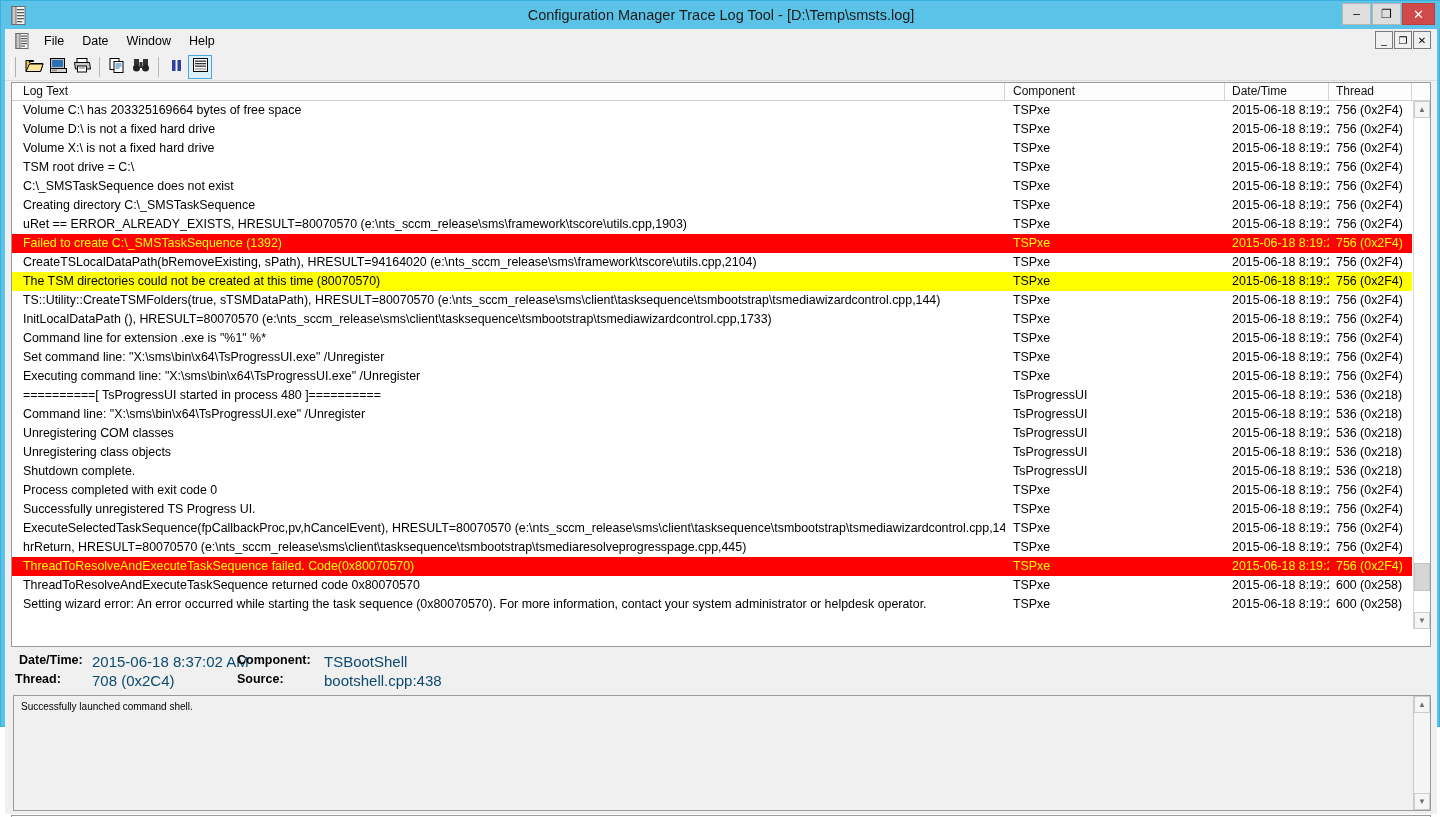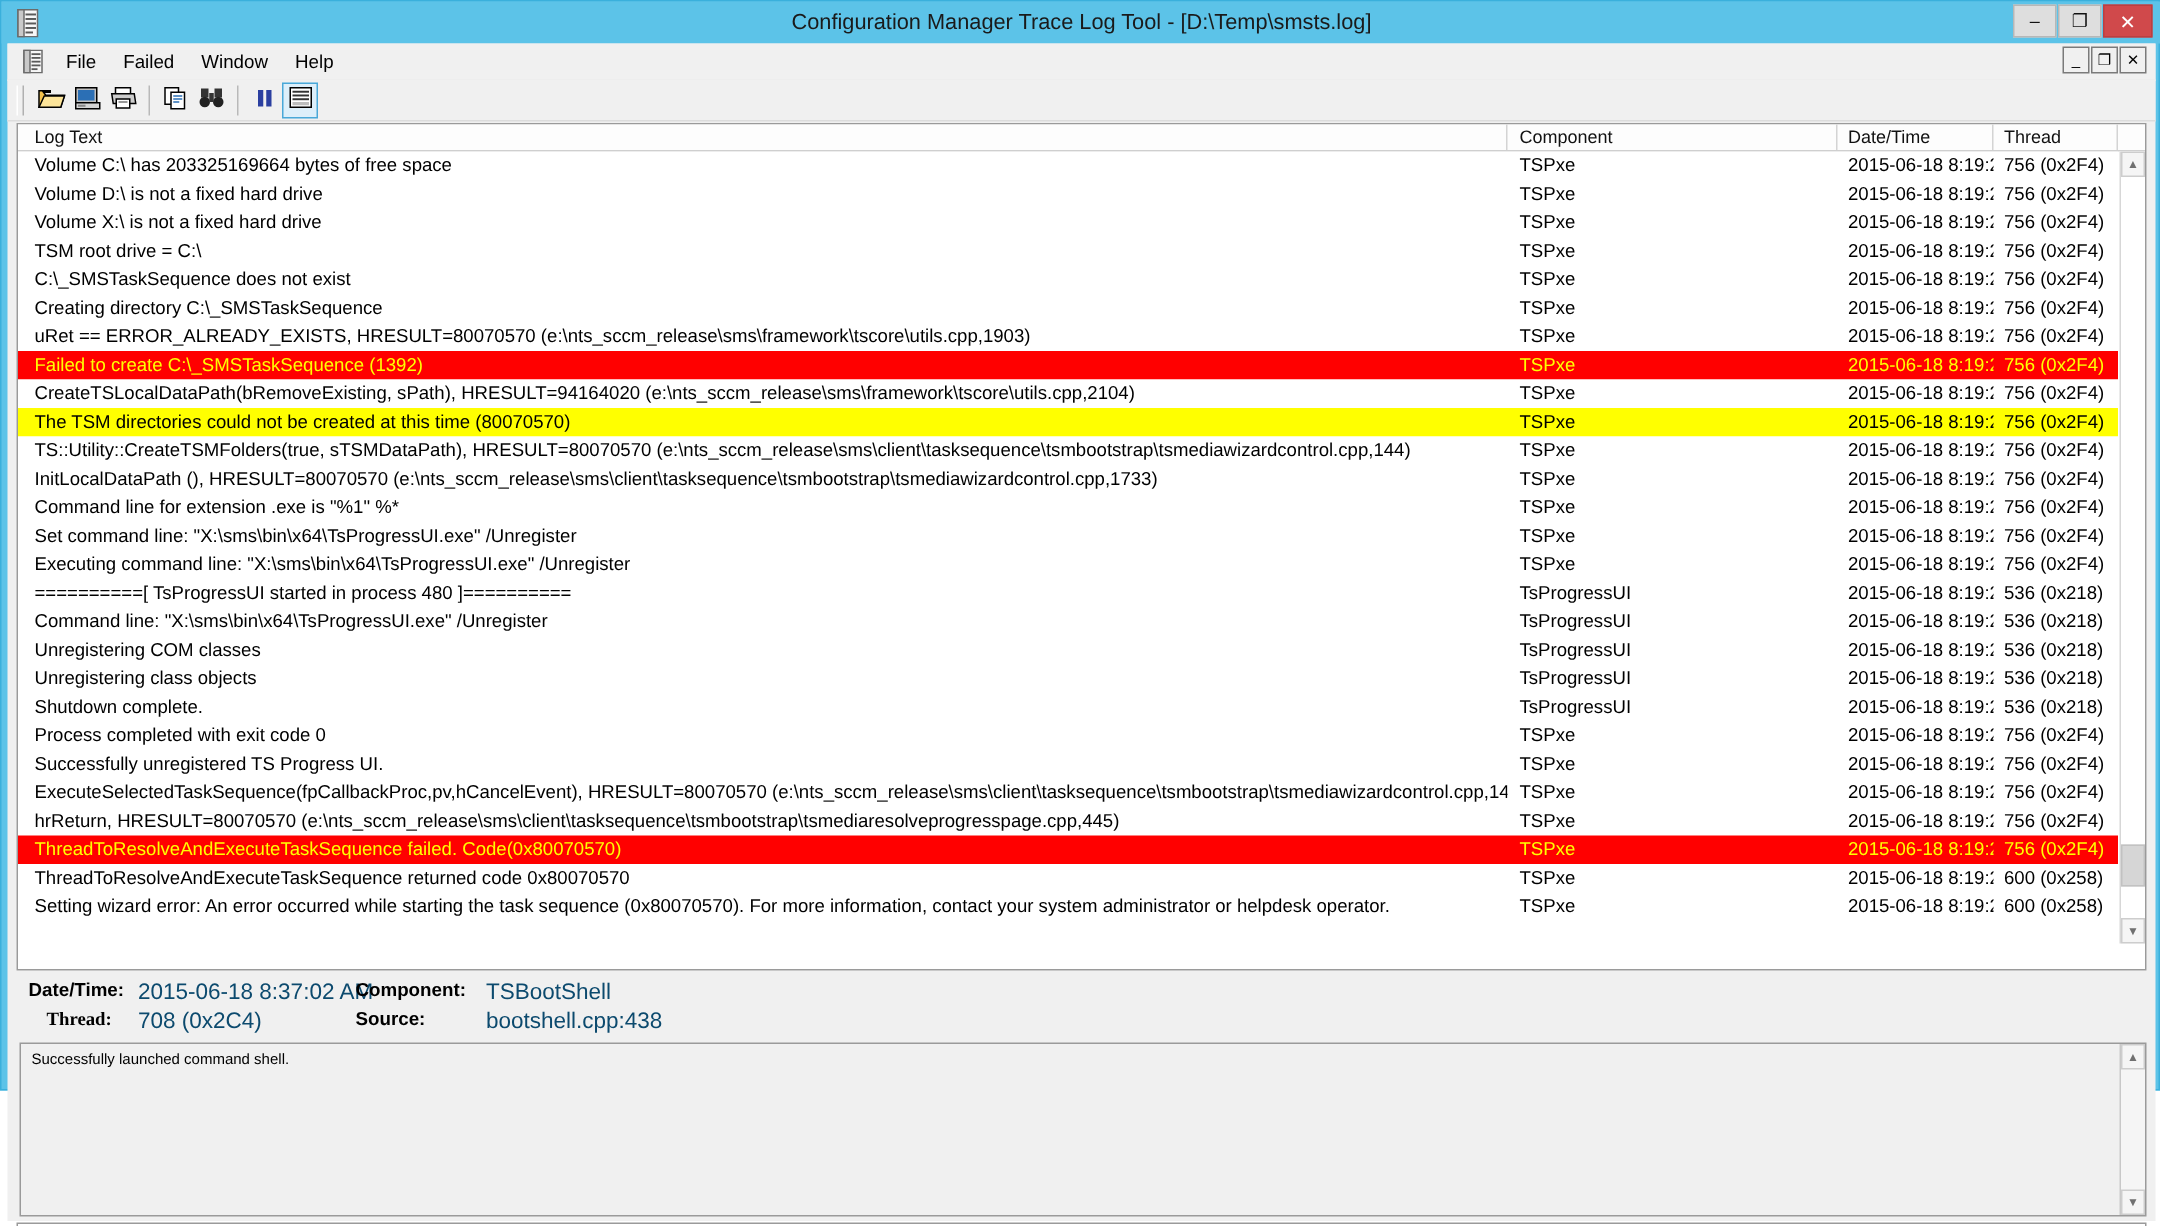--- a/index.html
+++ b/index.html
@@ -369,21 +369,21 @@
             <rect x="6" y="2.5" width="6" height="1.2"></rect>
             <rect x="6" y="5" width="6" height="1.2"></rect>
             <rect x="6" y="7.5" width="6" height="1.2"></rect>
             <rect x="6" y="10" width="6" height="1.2"></rect>
             <rect x="6" y="12.5" width="4" height="1.2"></rect>
           </g>
         </svg>
       </div>
       <div class="menu-items">
         <div class="menu-item">File</div>
-        <div class="menu-item">Failed</div>
+        <div class="menu-item">Date</div>
         <div class="menu-item">Window</div>
         <div class="menu-item">Help</div>
       </div>
       <div class="mdi-btns">
         <div class="mdi-btn">_</div>
         <div class="mdi-btn">❐</div>
         <div class="mdi-btn">✕</div>
       </div>
     </div>
 
@@ -654,21 +654,21 @@
         <div class="sb-thumb" style="top:462px;height:28px;"></div>
         <div class="sb-arrow down">▼</div>
       </div>
     </div>
 
     <div class="detail">
       <div class="dlabel" style="left:8px;  top:4px;">Date/Time:</div>
       <div class="dvalue" style="left:81px; top:4px;">2015-06-18 8:37:02 AM</div>
       <div class="dlabel" style="left:226px;top:4px;">Component:</div>
       <div class="dvalue" style="left:313px;top:4px;">TSBootShell</div>
-      <div class="dlabel" style="left:20px;  top:23px;font-family:Liberation Serif, serif;">Thread:</div>
+      <div class="dlabel" style="left:4px;  top:23px;">Thread:</div>
       <div class="dvalue" style="left:81px; top:23px;">708 (0x2C4)</div>
       <div class="dlabel" style="left:226px;top:23px;">Source:</div>
       <div class="dvalue" style="left:313px;top:23px;">bootshell.cpp:438</div>
     </div>
 
     <div class="detailbox">
       <div class="detailbox-text">Successfully launched command shell.</div>
       <div class="dbox-scroll">
         <div class="sb-arrow up">▲</div>
         <div class="sb-arrow down">▼</div>

